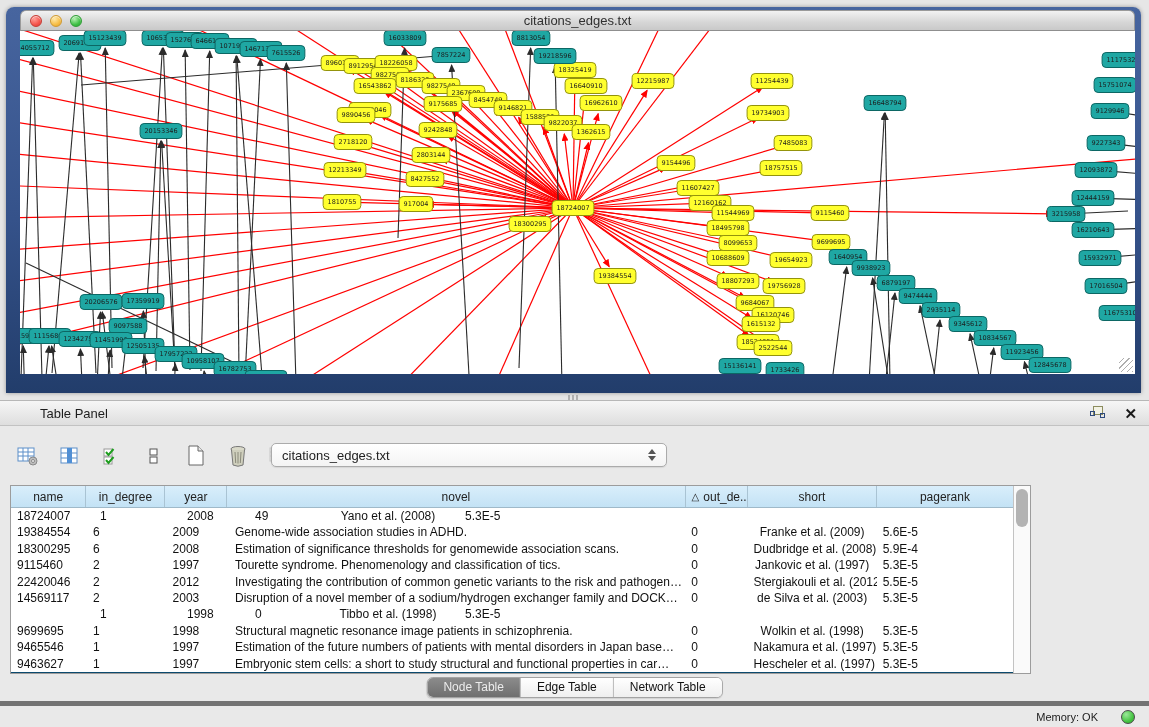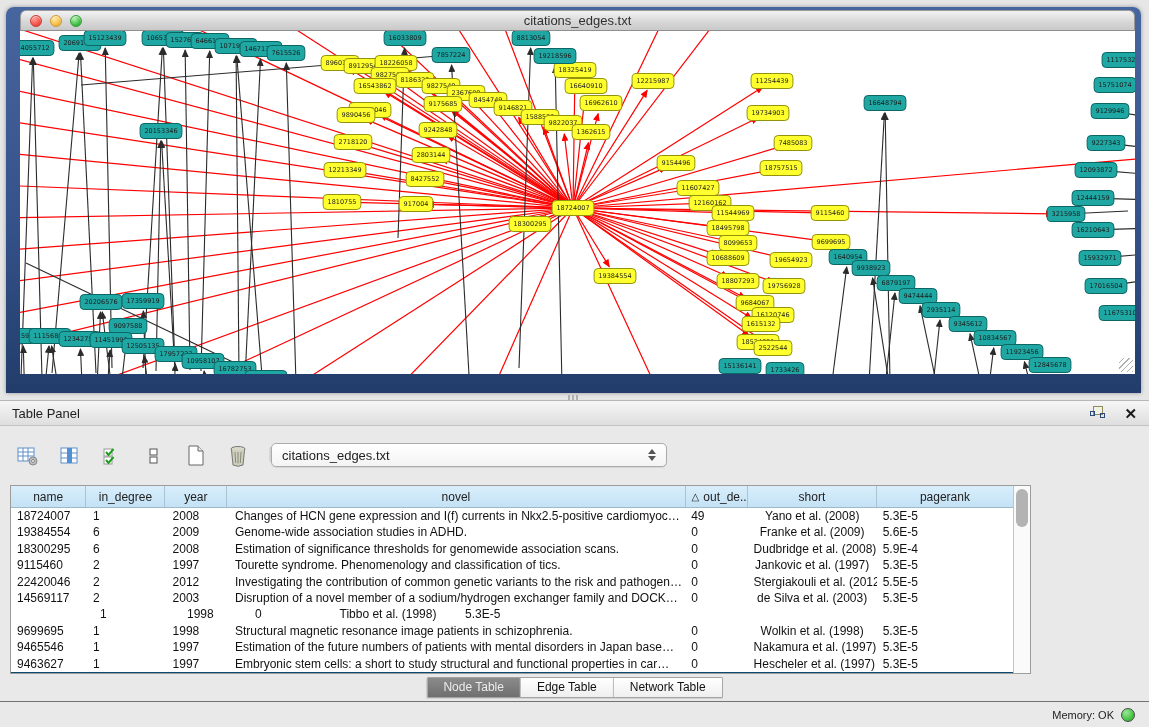--- a/index.html
+++ b/index.html
@@ -30,21 +30,21 @@
   
   .splitter-grip { position:absolute; left:568px; top:395px; width:12px; height:6px;
     background:repeating-linear-gradient(90deg,#9a9a9a 0 2px, transparent 2px 4px); opacity:.7; }
 
   
   .table-panel { position:absolute; left:0; top:400px; width:1149px; height:327px;
     background:#e9e9e9; border-top:1px solid #b7b7b7; }
   .panel-header { position:absolute; left:0; top:0; width:100%; height:25px;
     background:linear-gradient(180deg,#f6f6f6,#dedede); border-bottom:1px solid #c2c2c2;
     display:flex; align-items:center; padding:0 12px; }
-  .panel-title { font-size:13px; color:#1e1e1e; }
+  .panel-title { font-size:13px; color:#1e1e1e;margin-left:28px; }
   .panel-header .spacer { flex:1; }
   .float-icon { width:16px; height:14px; position:relative; margin-right:18px; cursor:pointer; }
   .float-icon .sq1 { position:absolute; left:3px; top:0; width:10px; height:9px; border:1px solid #8c8c5e; background:#f2f2e4; }
   .float-icon .sq2 { position:absolute; left:0; top:5px; width:5px; height:5px; border:1px solid #2e4a7c; }
   .float-icon .sq3 { position:absolute; left:10px; top:7px; width:5px; height:5px; border:1px solid #2e4a7c; }
   .close-x { font-size:15px; font-weight:bold; color:#1a1a1a; cursor:pointer; line-height:15px; }
 
   .toolbar { position:absolute; left:14px; top:38px; height:34px; display:flex; align-items:center; gap:14px; }
   .tool-btn { width:28px; height:26px; display:flex; align-items:center; justify-content:center; cursor:pointer; }
   .tool-btn.disabled { opacity:.45; cursor:default; }
@@ -69,29 +69,29 @@
   .hdr-cell .sortmark { margin-right:4px; font-size:10px; }
   .hdr-cell.sorted { justify-content:flex-start; padding-left:6px; }
   .body-row { display:flex; height:16.4px; background:#fff; cursor:default; }
   .body-cell { font-size:12px; color:#111; line-height:16.4px; padding:0 6px; overflow:hidden;
     white-space:nowrap; text-overflow:clip; }
   .body-cell.center { text-align:center; }
   .vscroll { width:17px; border-left:1px solid #c3c3c3; background:#fafafa; position:relative; }
   .vthumb { position:absolute; left:2px; top:3px; width:12px; height:38px; background:#b3b3b3; border-radius:7px; }
 
   .seg-tabs { position:absolute; left:50%; transform:translateX(-50%); top:276px; height:21px; display:flex;
-    border:1px solid #a3a3a3; border-radius:1px; overflow:hidden; background:#fff;
+    border:1px solid #a3a3a3; border-radius:6px; overflow:hidden; background:#fff;
     box-shadow:0 1px 1px rgba(0,0,0,.1); }
   .seg { padding:0 16px; font-size:12px; line-height:19px; color:#111;
     background:linear-gradient(180deg,#ffffff,#efefef); border-right:1px solid #b3b3b3; cursor:pointer; }
   .seg:last-child { border-right:none; }
   .seg.active { background:linear-gradient(180deg,#8b8b8b,#6f6f6f); color:#ececec; }
 
   .status-bar { position:absolute; left:0; top:300px; width:100%; height:27px;
-    border-top:1px solid #737373; display:flex; align-items:center; justify-content:flex-end; padding:0 14px; gap:7px; }
+    border-top:5px solid #737373; display:flex; align-items:center; justify-content:flex-end; padding:0 14px; gap:23px; }
   .mem-label { font-size:11px; color:#222; }
   .mem-dot { width:14px; height:14px; border-radius:50%;
     background:radial-gradient(circle at 35% 30%,#9ce79a,#47c544 60%,#2da32c); border:1px solid #4a4a4a; }
 
   
   .ticon { display:block; }
 </style>
 </head>
 <body>
 
@@ -765,21 +765,20 @@
           </div>
           <div class="hdr-cell" style="width: 150px;">
             <span>pagerank</span>
           </div>
         </div>
       <div id="body-rows">
           <div class="body-row">
             <div class="body-cell" style="width: 83px;">18724007</div>
             <div class="body-cell" style="width: 87px;">1</div>
             <div class="body-cell" style="width: 68px;">2008</div>
-            <div class="body-cell" style="width: 505px;">Changes of HCN gene expression and I(f) currents in Nkx2.5-positive cardiomyoc…</div>
             <div class="body-cell" style="width: 68px;">49</div>
             <div class="body-cell center" style="width: 142px;">Yano et al. (2008)</div>
             <div class="body-cell" style="width: 150px;">5.3E-5</div>
           </div>
           <div class="body-row">
             <div class="body-cell" style="width: 83px;">19384554</div>
             <div class="body-cell" style="width: 87px;">6</div>
             <div class="body-cell" style="width: 68px;">2009</div>
             <div class="body-cell" style="width: 505px;">Genome-wide association studies in ADHD.</div>
             <div class="body-cell" style="width: 68px;">0</div>

